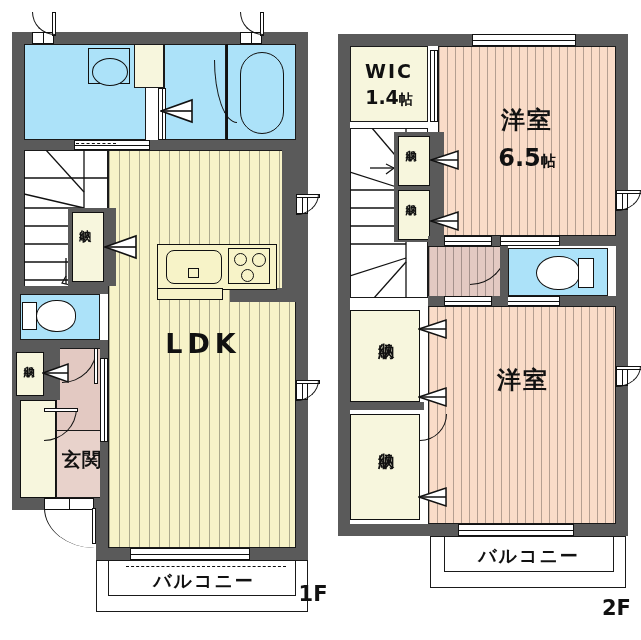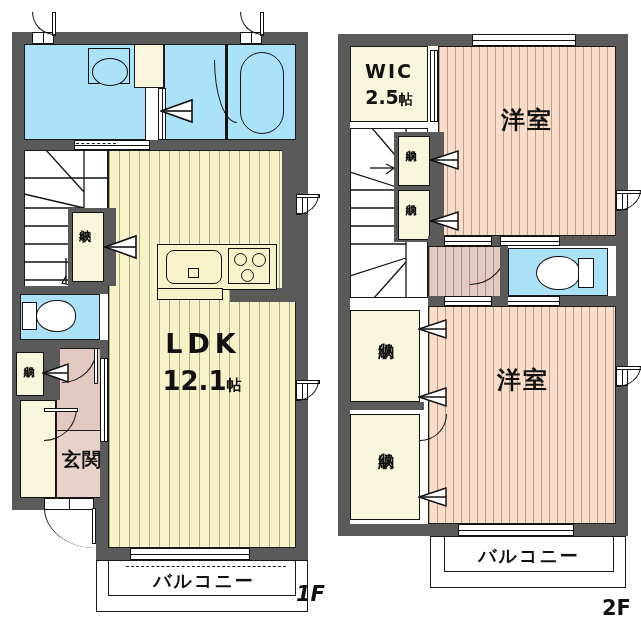--- a/index.html
+++ b/index.html
@@ -150,23 +150,20 @@
     <div class="kcounter" style="left:157px;top:244px;width:118px;height:44px;"></div>
     <div class="ksink" style="left:166px;top:250px;width:54px;height:32px;"></div>
     <div class="ksq" style="left:188px;top:268px;width:9px;height:8px;"></div>
     <div class="fx fx-line" style="left:228px;top:248px;width:42px;height:36px;background:#f7f3c8;"></div>
     <div class="kdot" style="left:234px;top:253px;width:11px;height:11px;"></div>
     <div class="kdot" style="left:252px;top:253px;width:12px;height:12px;"></div>
     <div class="kdot" style="left:241px;top:269px;width:11px;height:11px;"></div>
     <div class="fx fx-line" style="left:157px;top:288px;width:66px;height:12px;background:#f7f3c8;"></div>
 
     <div class="lbl lbl-ldk" style="left:148px;top:330px;width:110px;">LDK</div>
-    <div class="lbl" style="left:140px;top:368px;width:124px;">
-      <span class="lbl-ldk-n">12.1</span><span class="lbl-jo">帖</span>
-    </div>
 
     <div class="win win-v" style="left:296px;top:194px;width:12px;height:20px;"></div>
     <div class="doorleaf" style="left:296px;top:194px;width:22px;height:2px;"></div>
     <div class="swing sw-br" style="left:296px;top:194px;width:22px;height:20px;"></div>
 
     <div class="win win-v" style="left:296px;top:380px;width:12px;height:20px;"></div>
     <div class="doorleaf" style="left:296px;top:380px;width:22px;height:2px;"></div>
     <div class="swing sw-br" style="left:296px;top:380px;width:22px;height:20px;"></div>
 
     <div class="win win-h" style="left:130px;top:548px;width:120px;height:12px;"></div>
@@ -234,38 +231,41 @@
 
     <div class="win win-v" style="left:44px;top:498px;width:50px;height:12px;"></div>
     <div class="doorleaf" style="left:92px;top:508px;width:2px;height:34px;"></div>
     <div class="swing sw-tl" style="left:44px;top:508px;width:50px;height:40px;border-radius:0 0 0 100%;border-top:none;border-right:none;"></div>
 
     <div class="balcony" style="left:96px;top:560px;width:212px;height:52px;"></div>
     <div class="balcony" style="left:108px;top:560px;width:188px;height:36px;"></div>
     <div class="dashline" style="left:126px;top:566px;width:160px;"></div>
     <div class="lbl lbl-balcony" style="left:120px;top:572px;width:168px;">バルコニー</div>
 
-    <div class="lbl lbl-floor" style="left:296px;top:584px;width:34px;text-align:left;font-style:italic;">1F</div>
+    <div class="lbl lbl-floor" style="left:296px;top:584px;width:34px;text-align:center;">1F</div>
   </div>
 
   <div class="plan" id="plan2f" style="left:330px;top:0;width:311px;height:640px;">
 
     <div class="wall" style="left:8px;top:34px;width:290px;height:12px;"></div>
     <div class="wall" style="left:8px;top:34px;width:12px;height:502px;"></div>
     <div class="wall" style="left:286px;top:34px;width:12px;height:502px;"></div>
     <div class="wall" style="left:8px;top:524px;width:290px;height:12px;"></div>
 
     <div class="room rm-cream" style="left:20px;top:46px;width:78px;height:76px;"></div>
     <div class="lbl lbl-wic" style="left:20px;top:62px;width:78px;">WIC</div>
     <div class="lbl" style="left:18px;top:88px;width:82px;">
-      <span class="lbl-wic-n">2.5</span><span class="lbl-jo" style="font-size:14px;">帖</span>
+      <span class="lbl-wic-n">1.4</span><span class="lbl-jo" style="font-size:14px;">帖</span>
     </div>
 
     <div class="room rm-wood2f hatch-v8" style="left:108px;top:46px;width:178px;height:190px;"></div>
     <div class="lbl lbl-room" style="left:130px;top:108px;width:134px;">洋室</div>
+    <div class="lbl" style="left:126px;top:146px;width:142px;">
+      <span class="lbl-room-n">6.5</span><span class="lbl-jo">帖</span>
+    </div>
 
     <div class="win win-v" style="left:100px;top:50px;width:8px;height:72px;"></div>
 
     <div class="win win-h" style="left:142px;top:34px;width:104px;height:12px;"></div>
 
     <div class="win win-v" style="left:286px;top:190px;width:12px;height:20px;"></div>
     <div class="doorleaf" style="left:286px;top:190px;width:24px;height:2px;"></div>
     <div class="swing sw-br" style="left:286px;top:190px;width:24px;height:20px;"></div>
 
     <div class="room rm-white" style="left:20px;top:128px;width:78px;height:170px;"></div>

